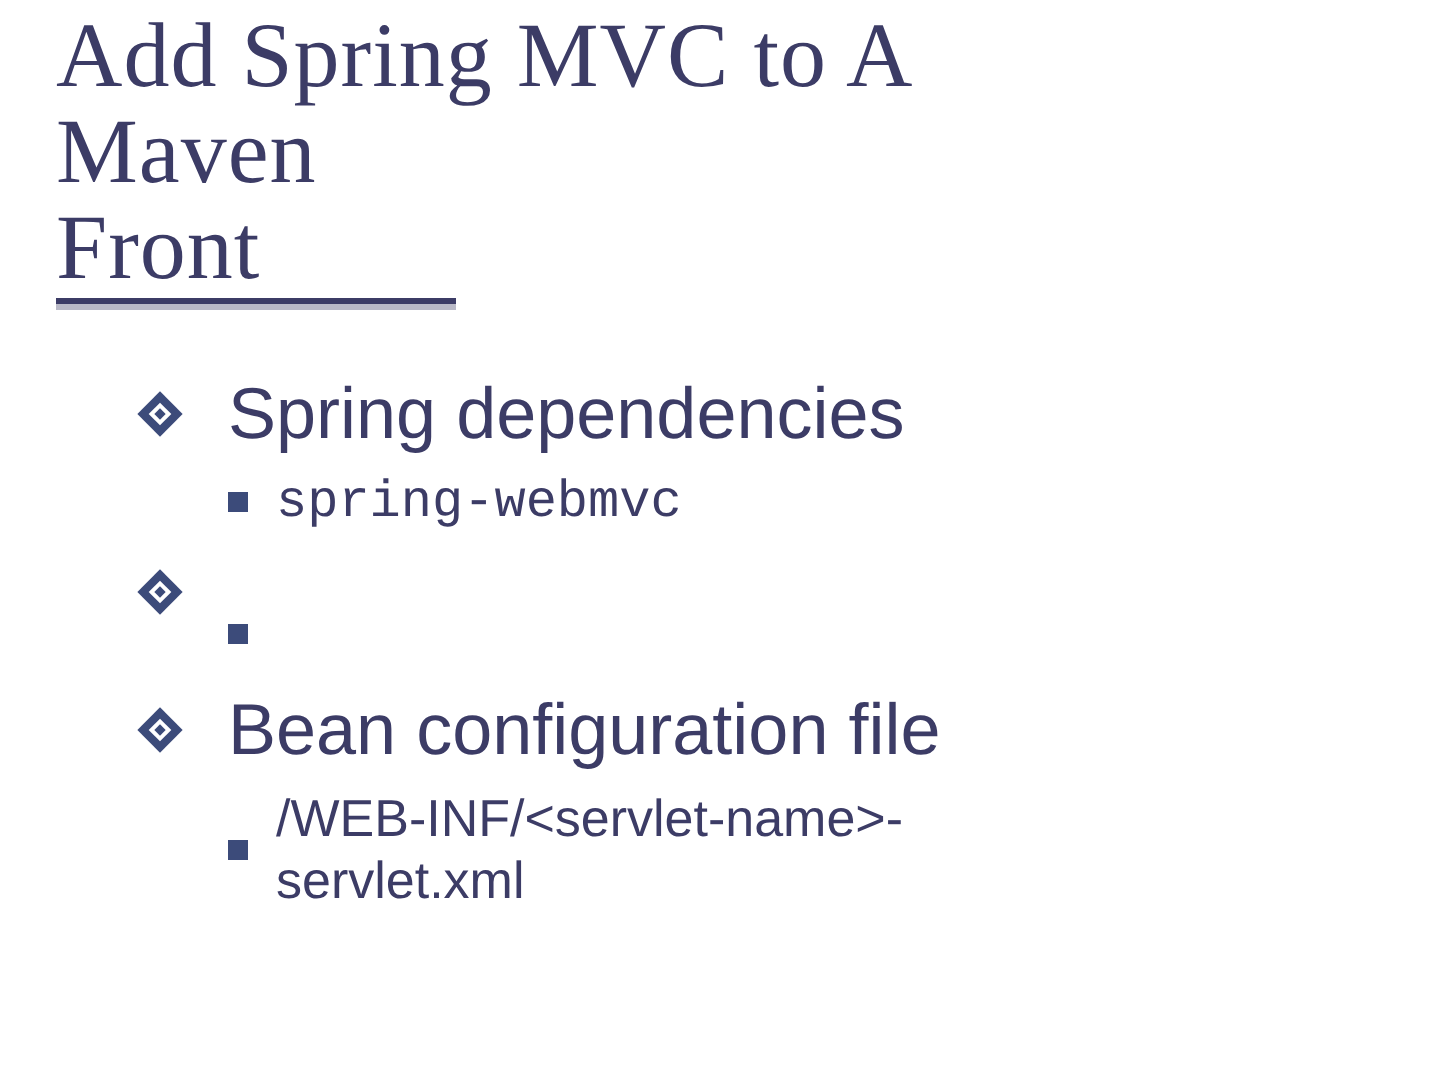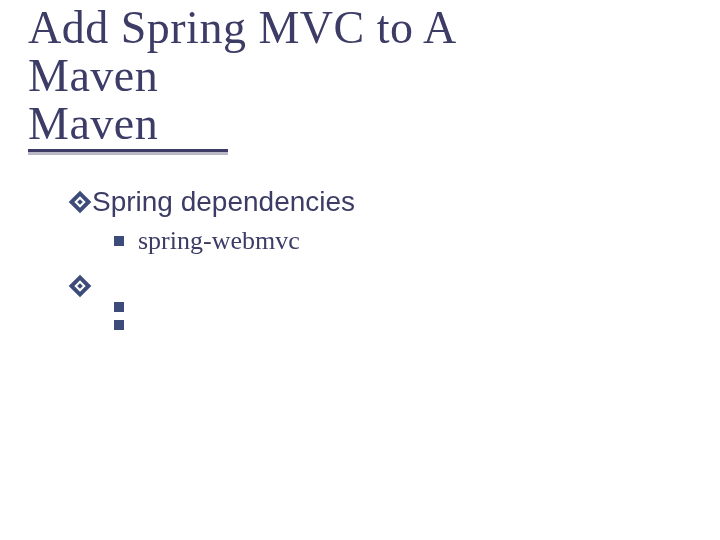--- a/index.html
+++ b/index.html
@@ -34,22 +34,22 @@
     width: 200px;
     box-shadow: 0 3px 0 #b9b9c7;
   }
   .content {
     margin-top: 34px;
     margin-left: 44px;
   }
   .l1 {
     display: flex;
     align-items: center;
-    gap: 4px;
-    font-size: 28px;
+    gap: 26px;
+    font-size: 36px;
     margin-top: 22px;
     color: #3c3c66;
   }
   .l1:first-child {
     margin-top: 0;
   }
   .diamond-bullet {
     width: 16px;
     height: 16px;
     flex: 0 0 16px;
@@ -84,32 +84,32 @@
     margin-top: 8px;
     color: #3c3c66;
   }
   .square-bullet {
     width: 10px;
     height: 10px;
     flex: 0 0 10px;
     background: #3c4b7a;
   }
   .mono {
-    font-family: Liberation Serif, serif;
+    font-family: Liberation Mono, monospace;
     letter-spacing: 0;
   }
 </style>
 </head>
 <body>
 
 <div class="slide">
 
   <h1 class="title">
     <span>Add Spring MVC to A Maven</span><br>
-    <span>Maven</span>
+    <span>Front</span>
   </h1>
   <div class="title-underline"></div>
 
   <div class="content">
 
     <div class="l1">
       <span class="diamond-bullet">
         <span class="outer"></span>
           <span class="inner"></span>
           <span class="core"></span>
@@ -125,18 +125,27 @@
       <span class="diamond-bullet">
         <span class="outer"></span>
           <span class="inner"></span>
           <span class="core"></span>
       </span>
     </div>
     <div class="l2">
       <span class="square-bullet"></span>
     </div>
 
+    <div class="l1">
+      <span class="diamond-bullet">
+        <span class="outer"></span>
+          <span class="inner"></span>
+          <span class="core"></span>
+      </span>
+      <span>Bean configuration file</span>
+    </div>
     <div class="l2">
       <span class="square-bullet"></span>
+      <span>/WEB-INF/&lt;servlet-name&gt;-servlet.xml</span>
     </div>
 
   </div>
 </div>
 
 </body></html>

